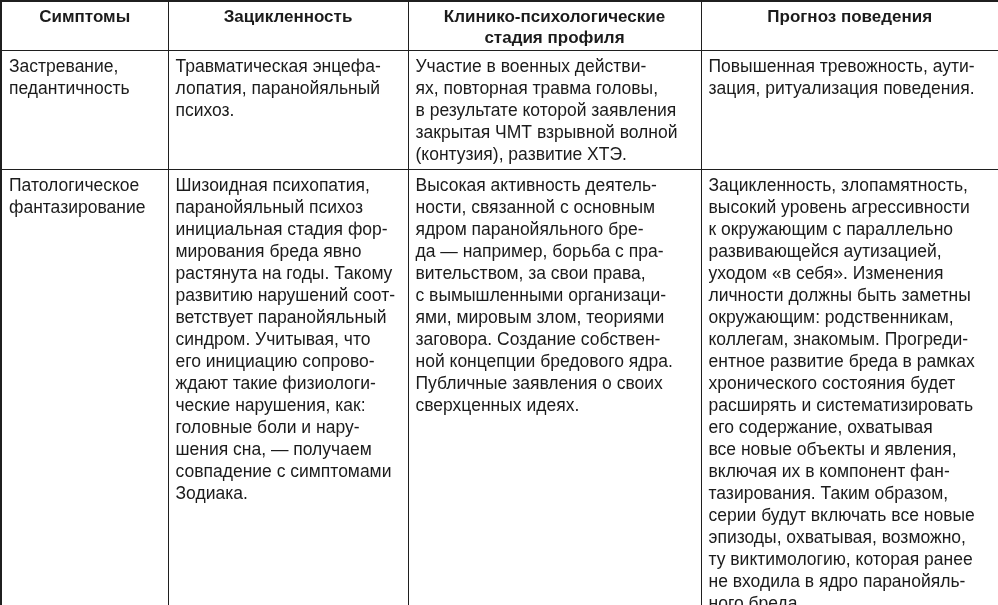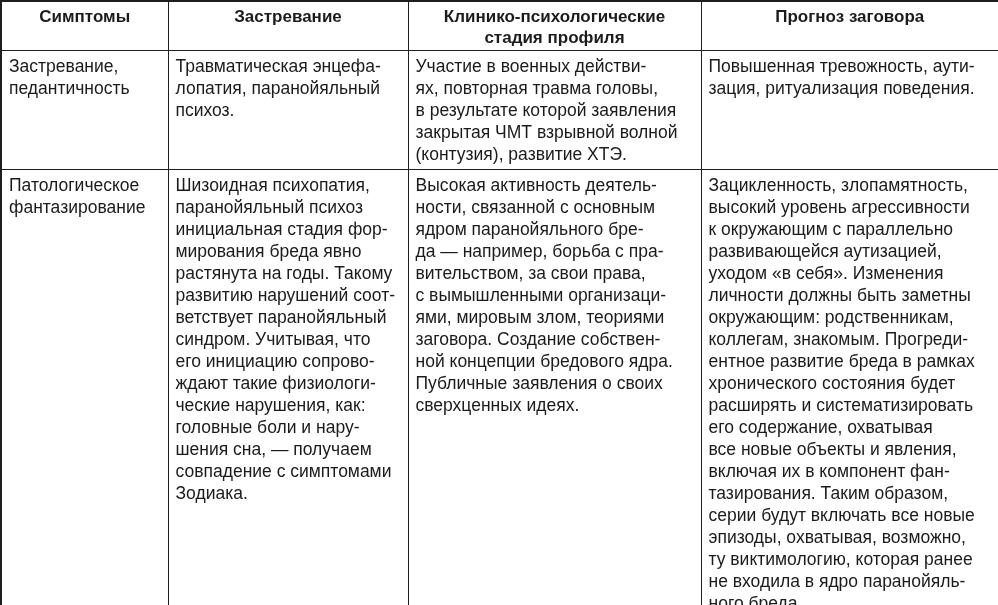--- a/index.html
+++ b/index.html
@@ -62,24 +62,24 @@
   <table class="profile-table">
     <colgroup>
       <col class="c1">
       <col class="c2">
       <col class="c3">
       <col class="c4">
     </colgroup>
     <thead>
       <tr class="header-row">
         <th>Симптомы</th>
-        <th>Застревание</th>
+        <th>Зацикленность</th>
         <th>Клинико-психологические
 стадия профиля</th>
-        <th>Прогноз заговора</th>
+        <th>Прогноз поведения</th>
       </tr>
     </thead>
     <tbody>
       <tr class="row-1">
         <td>Застревание,
 педантичность</td>
         <td>Травматическая энцефа-
 лопатия, паранойяльный
 психоз.</td>
         <td>Участие в военных действи-

